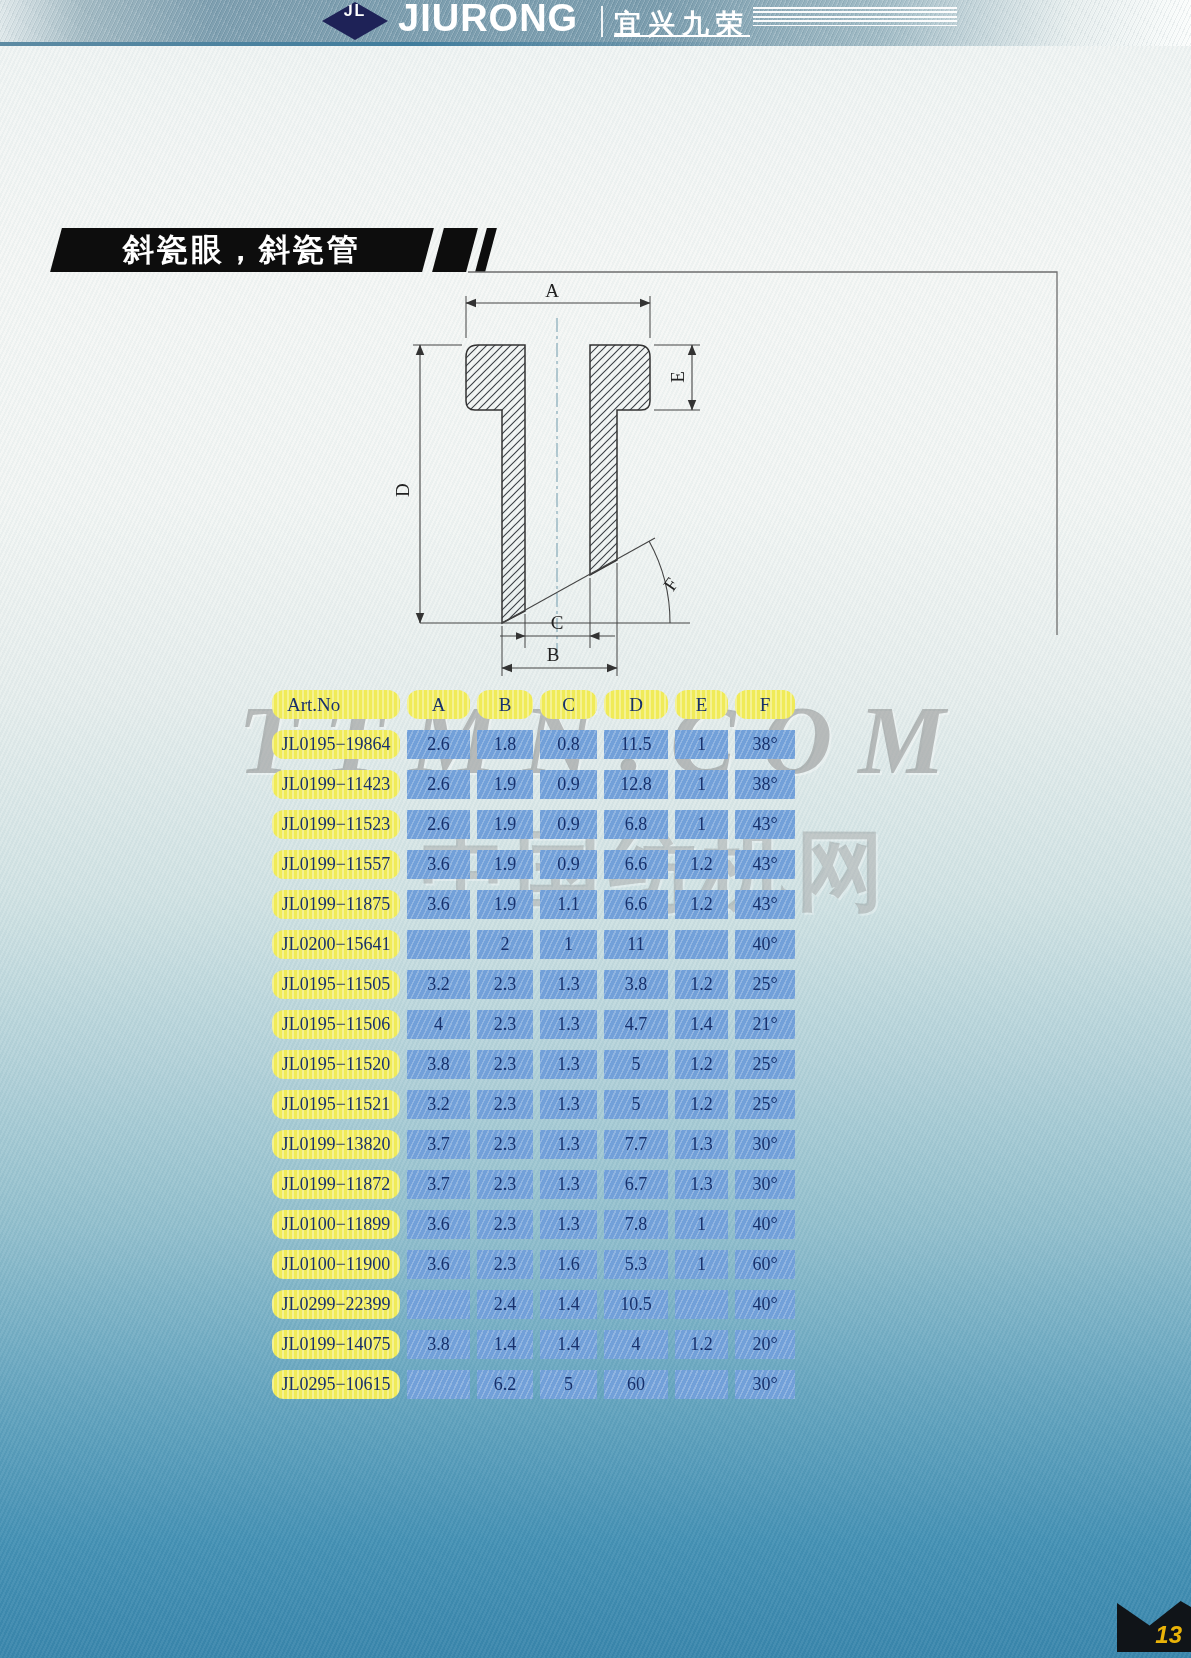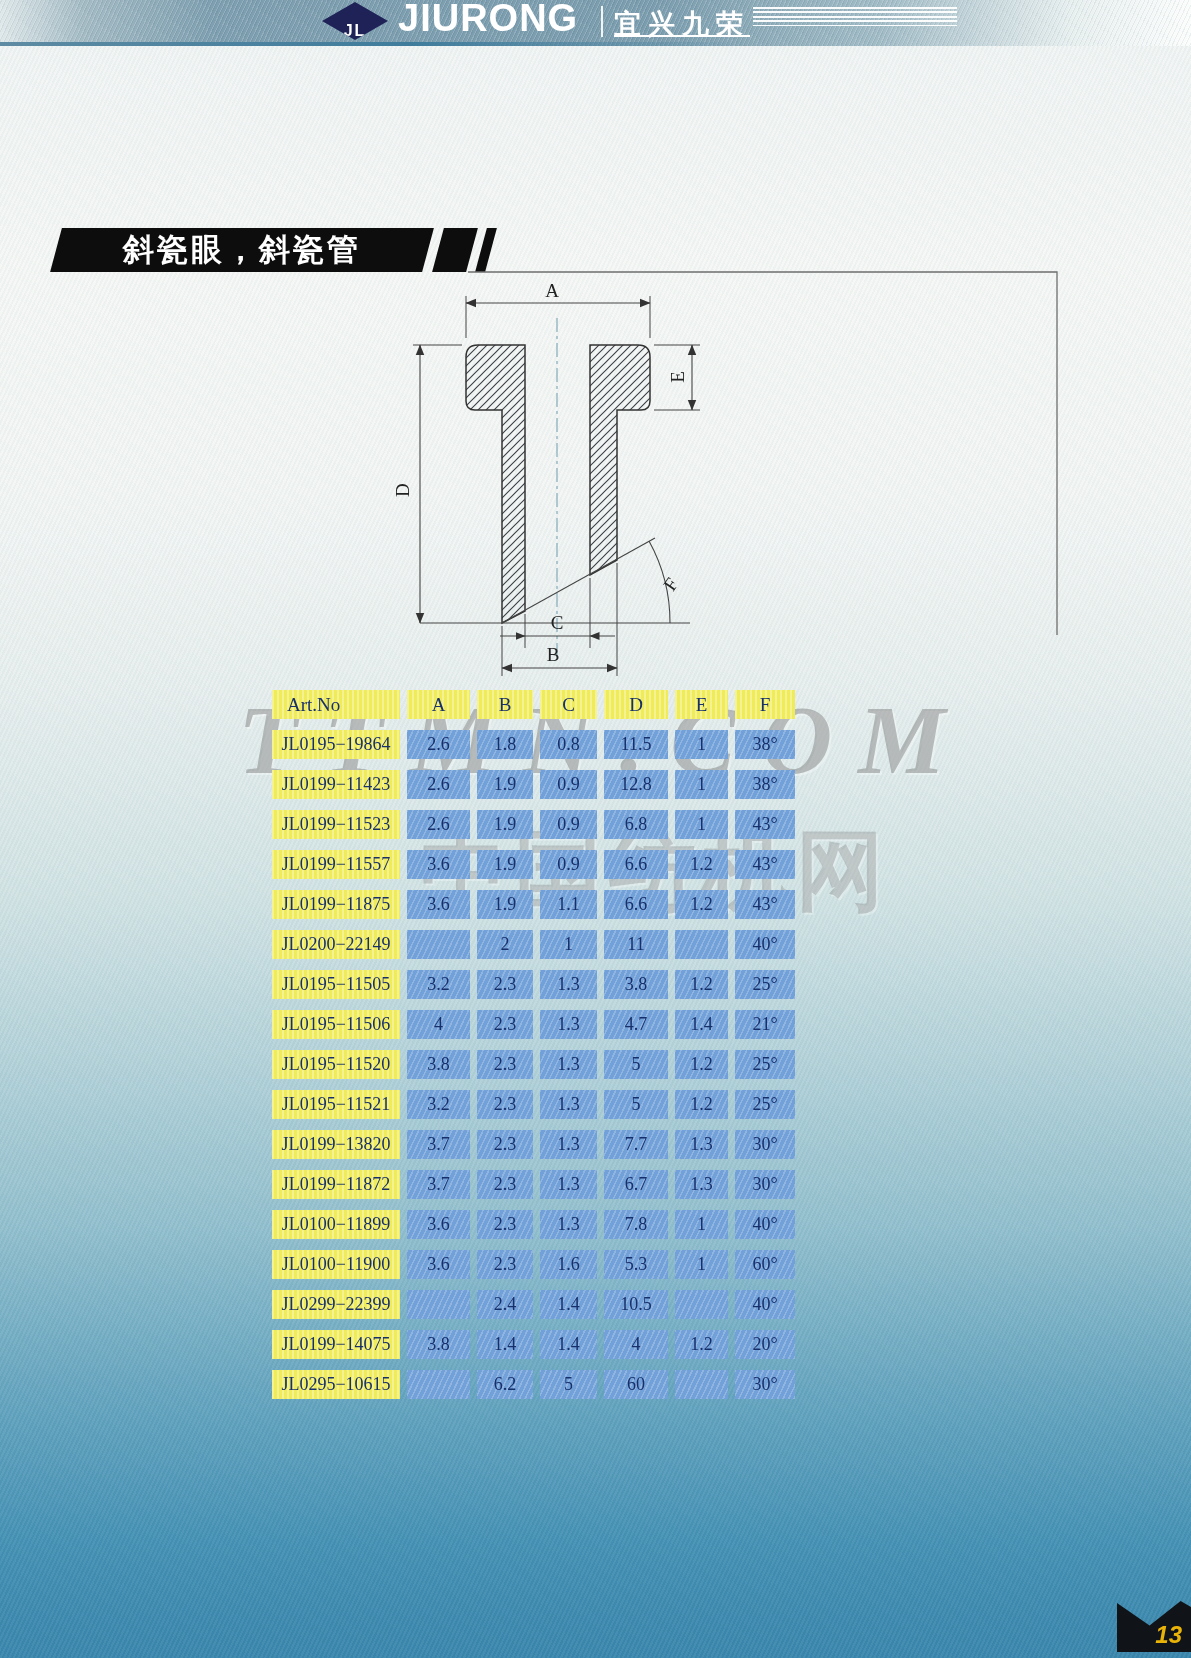--- a/index.html
+++ b/index.html
@@ -15,21 +15,21 @@
     position:absolute; left:0; top:0; width:1191px; height:46px;
     background:
       repeating-linear-gradient(115deg, rgba(255,255,255,0.16) 0 1px, rgba(20,60,80,0.07) 1px 2px, rgba(255,255,255,0) 2px 4px),
       linear-gradient(90deg,#dfe8ea 0%,#a4bbc4 7%,#7e9fb0 18%,#7b9dae 55%,#a2bcc6 74%,#e8efef 90%,#fbfdfc 100%);
   }
   .band-strip{position:absolute; left:0; bottom:0; width:748px; height:4px;
     background:linear-gradient(90deg,#5d8ba3,#3f7c9c 55%,rgba(63,124,156,0));}
   .logo-diamond{
     position:absolute; left:322px; top:2px; width:66px; height:38px;
     background:#1e2257; clip-path:polygon(50% 0,100% 50%,50% 100%,0 50%);
-    display:flex; align-items:flex-end; justify-content:center;
+    display:flex; align-items:flex-start; justify-content:center;
   }
   .logo-diamond span{color:#fff; font-weight:bold; font-size:16px; letter-spacing:2px;}
   .brand-en{position:absolute; left:398px; top:-3px; color:#fff; font-size:38px; font-weight:900; letter-spacing:1px;}
   .brand-divider{position:absolute; left:601px; top:6px; width:2px; height:31px; background:rgba(255,255,255,0.9);}
   .brand-cn{position:absolute; left:614px; top:6px; color:#fff; font-size:27px; font-weight:bold; letter-spacing:7px;text-decoration:underline;}
   .pinstripes{position:absolute; left:753px; top:7px; width:204px; height:21px;
     background:repeating-linear-gradient(180deg, rgba(255,255,255,0.95) 0 1.5px, rgba(120,150,165,0) 1.5px 4.5px);}
   
   .banner-main{position:absolute; left:56px; top:228px; width:372px; height:44px; background:#0d0d0d; transform:skewX(-15deg);}
   .banner-main .inner{width:100%; height:100%; display:flex; align-items:center; justify-content:center; transform:skewX(15deg);}
@@ -53,21 +53,21 @@
     display:grid; grid-template-columns:128px 63px 56px 57px 64px 53px 60px;
     grid-auto-rows:29px; column-gap:7px; row-gap:11px;
   }
   .cell{
     box-sizing:border-box; height:29px; line-height:29px; text-align:center;
     font-family:"Liberation Serif",serif; font-size:18px; color:#17306b;
   }
   .cell.data{background-color:#72a0d9;
     background-image:repeating-linear-gradient(115deg, rgba(255,255,255,0.22) 0 1.5px, rgba(255,255,255,0) 1.5px 5px);}
   .cell.art{background-color:#f0eb58;
-    background-image:repeating-linear-gradient(90deg, rgba(255,255,255,0.35) 0 2px, rgba(255,255,255,0) 2px 5px);}
+    background-image:repeating-linear-gradient(90deg, rgba(255,255,255,0.35) 0 2px, rgba(255,255,255,0) 2px 5px);border-radius:12px;}
   .cell.head{font-size:19px;}
   .cell.head.artno{text-align:left; padding-left:15px;}
   
   .pagenum-flag{
     position:absolute; left:1117px; top:1601px; width:74px; height:51px; background:#101418;
     clip-path:polygon(0 4%, 44% 48%, 86% 0%, 100% 12%, 100% 100%, 0 100%);
   }
   .pagenum-flag span{position:absolute; right:9px; bottom:3px; color:#eab308; font-size:24px; font-style:italic; font-weight:bold;}
 </style>
 </head>
@@ -184,21 +184,21 @@
       <div class="cell data">6.6</div>
       <div class="cell data">1.2</div>
       <div class="cell data">43°</div>
       <div class="cell art">JL0199−11875</div>
       <div class="cell data">3.6</div>
       <div class="cell data">1.9</div>
       <div class="cell data">1.1</div>
       <div class="cell data">6.6</div>
       <div class="cell data">1.2</div>
       <div class="cell data">43°</div>
-      <div class="cell art">JL0200−22149</div>
+      <div class="cell art">JL0200−15641</div>
       <div class="cell data"></div>
       <div class="cell data">2</div>
       <div class="cell data">1</div>
       <div class="cell data">11</div>
       <div class="cell data"></div>
       <div class="cell data">40°</div>
       <div class="cell art">JL0195−11505</div>
       <div class="cell data">3.2</div>
       <div class="cell data">2.3</div>
       <div class="cell data">1.3</div>

